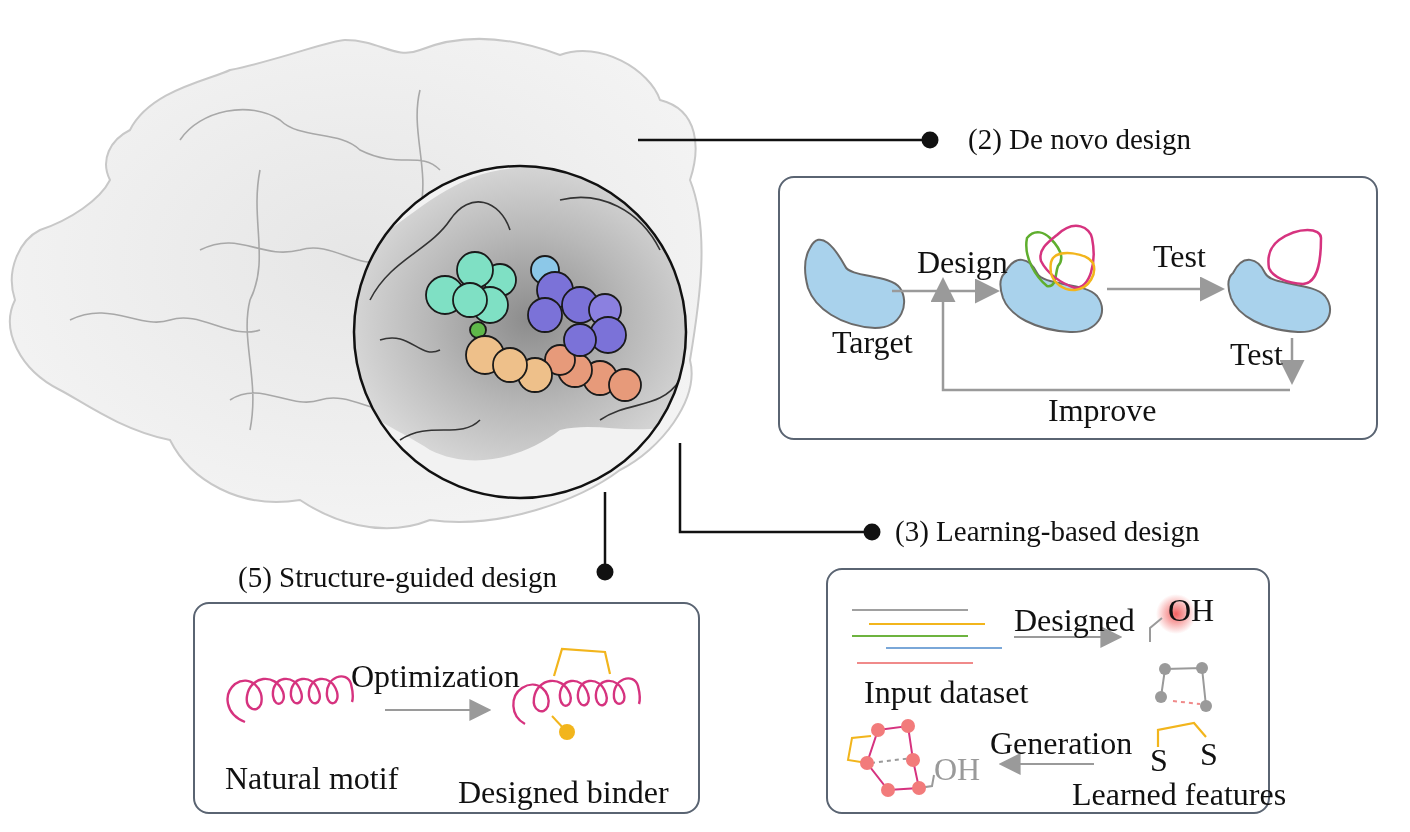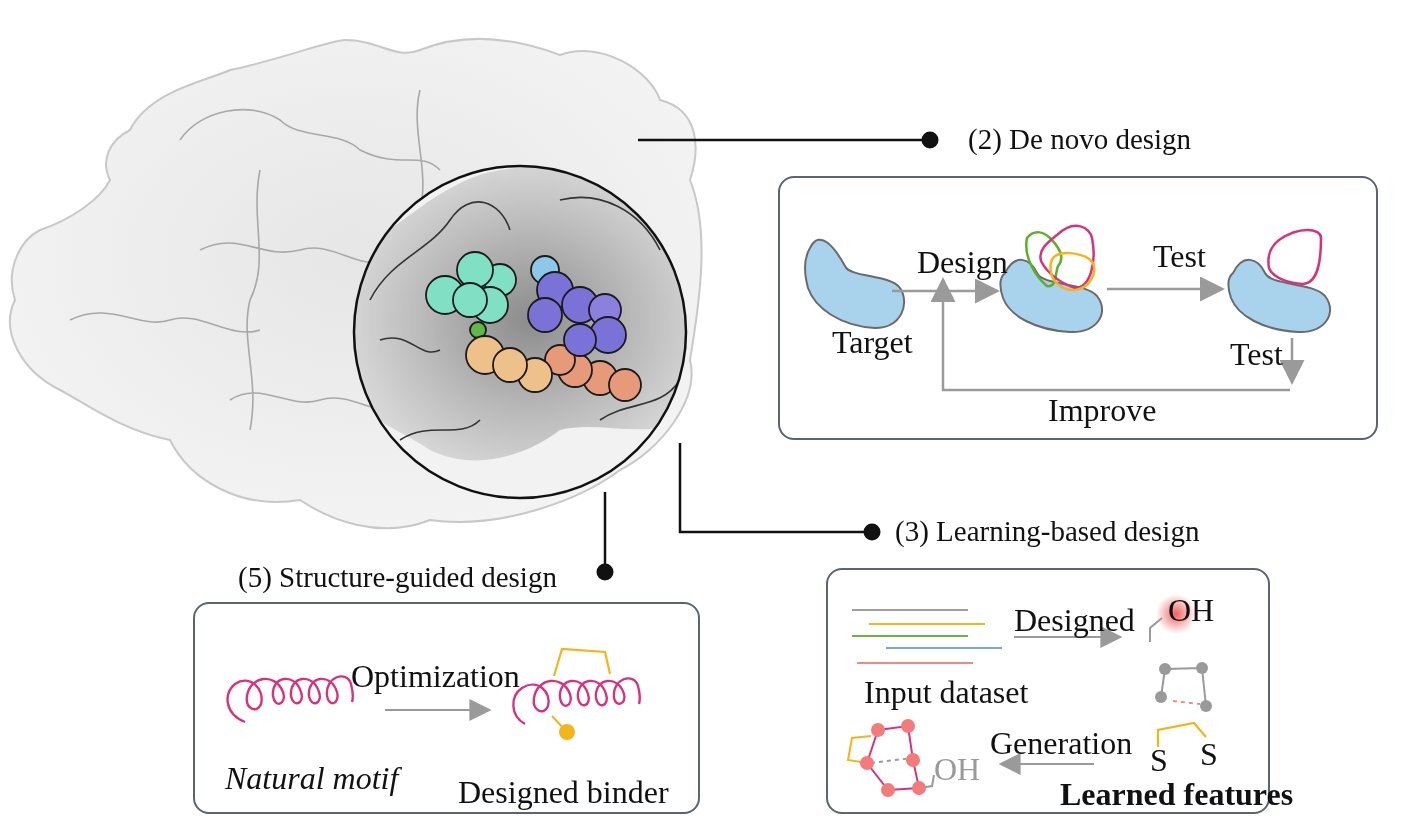--- a/index.html
+++ b/index.html
@@ -157,36 +157,36 @@
         <circle cx="39" cy="193" r="7" fill="#f27b7b"></circle>
     </g>
   </svg>
   <div class="lbl" style="left:36px; top:106px;">Input dataset</div>
   <div class="lbl" style="left:186px; top:34px;">Designed</div>
   <div class="lbl" style="left:340px; top:24px;">OH</div>
   <div class="lbl" style="left:162px; top:157px;">Generation</div>
   <div class="lbl" style="left:322px; top:174px;">S</div>
   <div class="lbl" style="left:372px; top:168px;">S</div>
   <div class="lbl" style="left:106px; top:183px; color:#9a9a9a;">OH</div>
-  <div class="lbl" style="left:232px; top:208px;font-weight:bold;">Learned features</div>
+  <div class="lbl" style="left:244px; top:208px;">Learned features</div>
 </div>
 
 <div class="head" style="left:238px; top:563px;">(5) Structure-guided design</div>
 <div class="panel" style="left:193px; top:602px; width:507px; height:212px;padding-left:32px;">
   <svg width="507" height="212" style="position:absolute;left:0;top:0;">
     <defs>
       <marker id="arrG3" markerWidth="10" markerHeight="10" refX="8" refY="5" orient="auto">
         <path d="M0 0 L10 5 L0 10 Z" fill="#9a9a9a"></path>
       </marker>
     </defs>
     <path d="M50 118 C30 110 28 90 40 80 C55 70 70 85 66 100 C62 110 50 105 52 92 C55 72 80 68 88 88 C92 100 80 105 78 92 C76 72 100 68 106 88 C110 100 98 104 96 92 C94 72 118 68 124 88 C128 100 116 104 114 92 C112 72 136 68 142 88 C145 100 134 104 132 92 C130 72 152 66 156 80 C158 88 158 95 157 98" fill="none" stroke="#d6337f" stroke-width="2.4"></path>
     <line x1="190" y1="106" x2="292" y2="106" stroke="#9a9a9a" stroke-width="2.2" marker-end="url(#arrG3)"></line>
     <g transform="translate(295,0)">
       <polyline points="64,72 72,45 115,48 120,70" fill="none" stroke="#f2b51c" stroke-width="2.2"></polyline>
       <path d="M35 120 C20 112 20 92 32 84 C47 74 62 88 58 102 C54 112 42 107 44 94 C47 74 72 70 80 90 C84 102 72 107 70 94 C68 74 92 70 98 90 C102 102 90 106 88 94 C86 74 110 70 116 90 C120 102 108 106 106 94 C104 74 128 70 134 90 C137 100 126 104 124 94 C122 74 144 68 148 82 C150 90 150 97 149 100" fill="none" stroke="#d6337f" stroke-width="2.4"></path>
       <line x1="62" y1="112" x2="75" y2="126" stroke="#f2b51c" stroke-width="2"></line>
       <circle cx="77" cy="128" r="8" fill="#f2b51c"></circle>
     </g>
   </svg>
   <div class="lbl" style="left:156px; top:56px;">Optimization</div>
-  <div class="lbl" style="left:30px; top:158px;font-style:italic;">Natural motif</div>
+  <div class="lbl" style="left:30px; top:158px;">Natural motif</div>
   <div class="lbl" style="left:263px; top:172px;">Designed binder</div>
 </div>
 
 </body></html>

